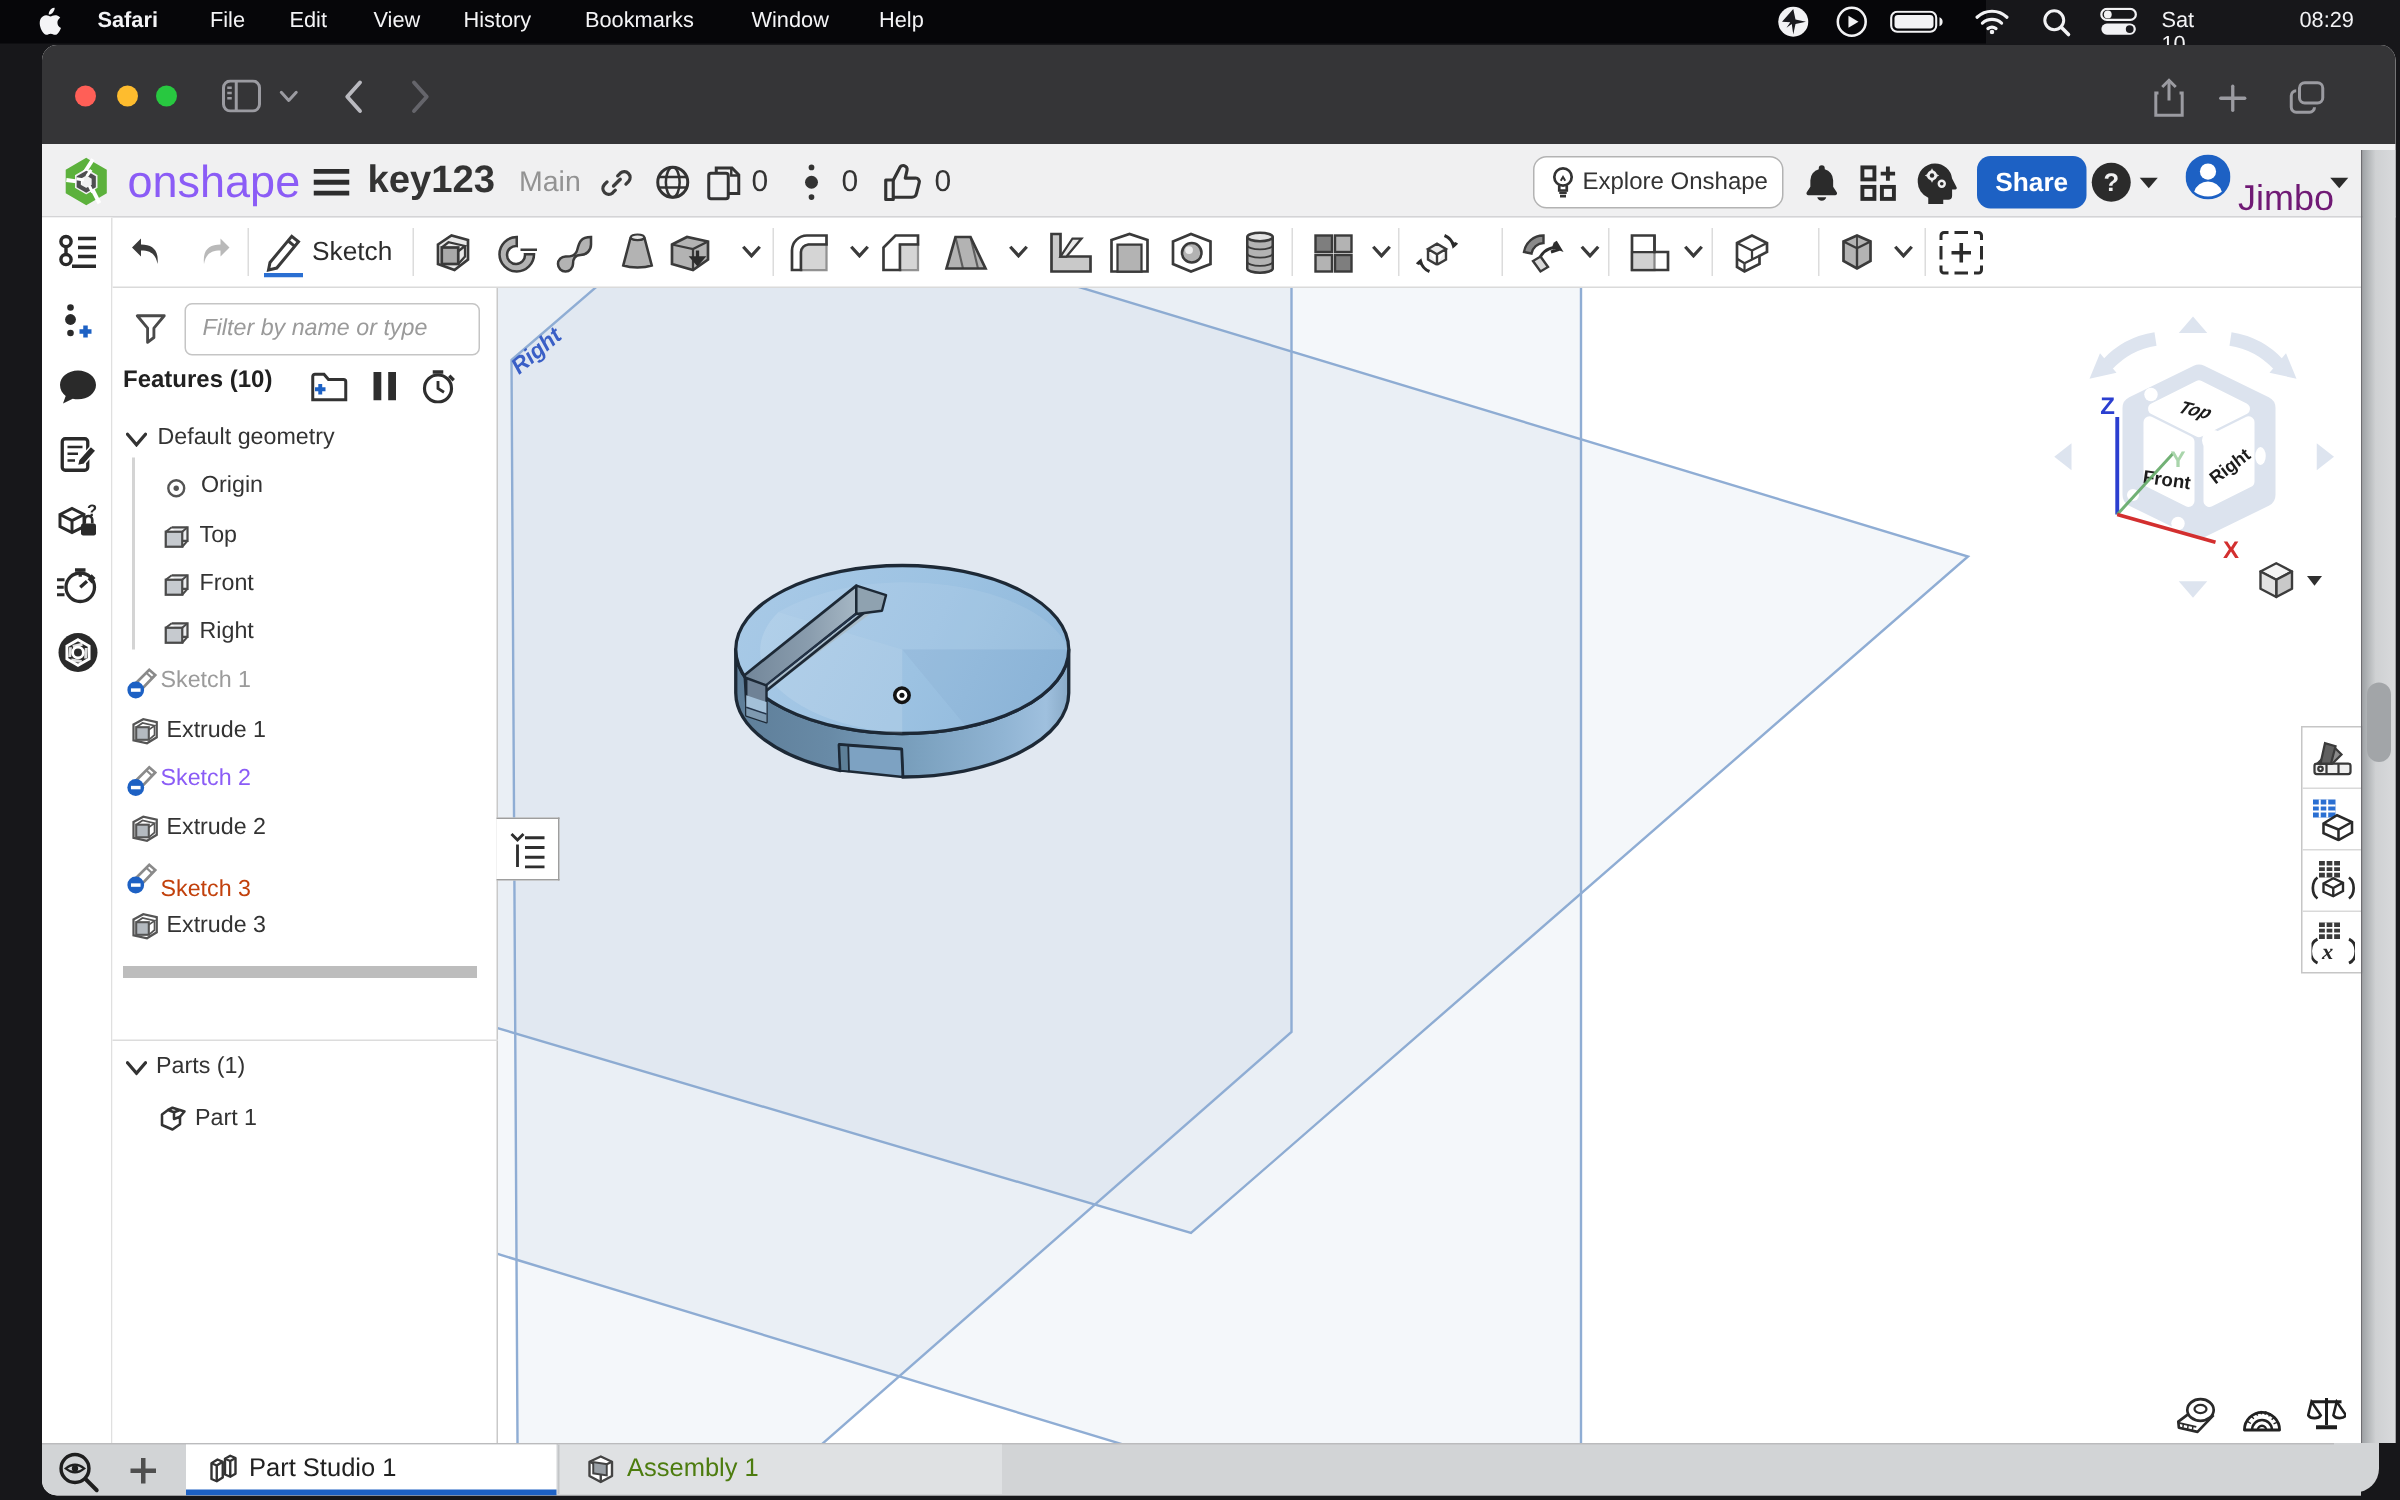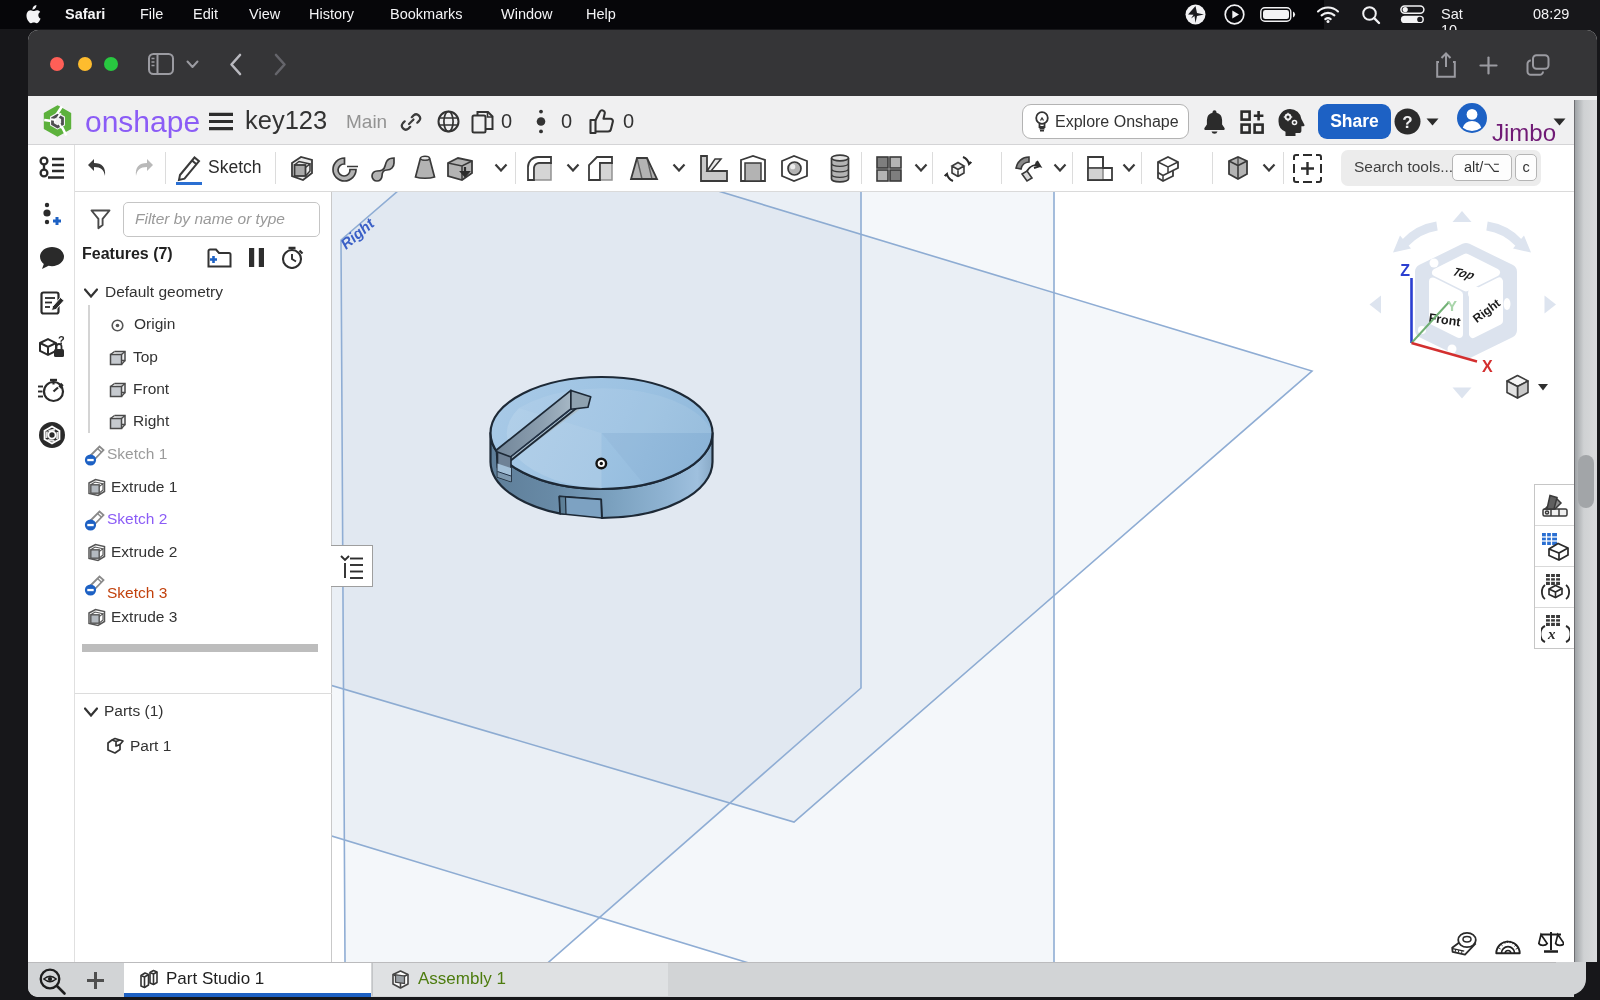--- a/index.html
+++ b/index.html
@@ -145,21 +145,21 @@
         </g>
       </svg>
     <div class="abs" style="left:57px;top:5px;font-size:30px;color:#8b5cf6">onshape</div>
     <svg class="abs" style="left:181px;top:12px" width="24" height="19" viewBox="0 0 26 20">
         <g stroke="#2d2d2d" stroke-width="3.5">
           <line x1="0" y1="2.2" x2="26" y2="2.2"></line>
           <line x1="0" y1="10" x2="26" y2="10"></line>
           <line x1="0" y1="17.8" x2="26" y2="17.8"></line>
         </g>
       </svg>
-    <div class="abs" style="left:217px;top:6px;font-size:25.5px;font-weight:400;color:#333">key123</div>
+    <div class="abs" style="left:217px;top:6px;font-size:25.5px;font-weight:700;color:#333">key123</div>
     <div class="abs" style="left:318px;top:11px;font-size:19px;color:#939393">Main</div>
     <svg class="abs" style="left:372px;top:11px" width="22" height="22" viewBox="0 0 22 22">
         <g fill="none" stroke="#3c3c3c" stroke-width="2.2" stroke-linecap="round">
           <path d="M9 13 L13.5 8.5"></path>
           <path d="M11.8 6.2 L13.6 4.4 a3.9 3.9 0 0 1 5.5 5.5 L17.3 11.7"></path>
           <path d="M10.2 15.8 L8.4 17.6 a3.9 3.9 0 0 1 -5.5 -5.5 L4.7 10.3"></path>
         </g>
       </svg>
     <svg class="abs" style="left:409px;top:10px" width="23" height="23" viewBox="0 0 23 23">
         <circle cx="11.5" cy="11.5" r="10" fill="none" stroke="#333" stroke-width="2"></circle>
@@ -382,25 +382,20 @@
     <div class="tsep" style="left:1255px"></div>
     <svg class="abs" style="left:1264px;top:8px" width="31" height="31" viewBox="0 0 31 31">
         <g fill="none" stroke="#2c2c2c">
           <path d="M2 7 V4 a2 2 0 0 1 2 -2 H7 M11 2 H20 M24 2 h3 a2 2 0 0 1 2 2 v3 M29 11 v9 M29 24 v3 a2 2 0 0 1 -2 2 h-3 M20 29 h-9 M7 29 H4 a2 2 0 0 1 -2 -2 v-3 M2 20 v-9" stroke-width="2"></path>
           <g stroke-width="2.4">
             <line x1="15.5" y1="9" x2="15.5" y2="22"></line>
             <line x1="9" y1="15.5" x2="22" y2="15.5"></line>
           </g>
         </g>
       </svg>
-    <div class="abs" style="left:1313px;top:5px;width:200px;height:36px;background:#ececec;border-radius:7px">
-      <div class="abs" style="left:13px;top:8px;font-size:15.5px;color:#3f3f3f">Search tools...</div>
-      <div class="abs" style="left:111px;top:4px;width:60px;height:27px;background:#fdfdfd;border:1px solid #b5b5b5;border-radius:5px;font-size:14.5px;color:#333;text-align:center;line-height:25px">alt/⌥</div>
-      <div class="abs" style="left:174px;top:4px;width:22px;height:27px;background:#fdfdfd;border:1px solid #b5b5b5;border-radius:5px;font-size:14.5px;color:#333;text-align:center;line-height:25px">c</div>
-    </div>
   </div>
   <div id="leftstrip" class="abs">
     <svg class="abs" style="left:11px;top:11px" width="26" height="25" viewBox="0 0 26 25">
         <g fill="none" stroke="#2a2a2a" stroke-width="2.3">
           <circle cx="5" cy="5" r="3.4"></circle>
           <circle cx="5" cy="17" r="3.4"></circle>
           <path d="M5 8.5 V13.5"></path>
           <line x1="13" y1="3" x2="25" y2="3"></line>
           <line x1="13" y1="9" x2="25" y2="9"></line>
           <line x1="13" y1="15" x2="25" y2="15"></line>
@@ -457,21 +452,21 @@
         <circle cx="14" cy="14" r="3.6" fill="none" stroke="#fff" stroke-width="1.9"></circle>
       </svg>
   </div>
   <div id="fpanel" class="abs">
     <svg class="abs" style="left:15px;top:17px" width="21" height="21" viewBox="0 0 21 21">
         <path d="M1.5 1.5 H19.5 L12.6 9.8 V16 L8.4 19.2 V9.8 Z" fill="none" stroke="#4a4a4a" stroke-width="1.9" stroke-linejoin="round"></path>
       </svg>
     <div class="abs" style="left:48px;top:10px;width:197px;height:35px;border:1px solid #c5c5c5;border-radius:5px;background:#fff">
       <span class="abs" style="left:11px;top:7px;font-style:italic;color:#9a9a9a;font-size:15.5px">Filter by name or type</span>
     </div>
-    <div class="abs" style="left:7px;top:53px;font-size:16px;font-weight:700;color:#212121">Features (7)</div>
+    <div class="abs" style="left:7px;top:53px;font-size:16px;font-weight:700;color:#212121">Features (10)</div>
     <svg class="abs" style="left:132px;top:55px" width="25" height="21" viewBox="0 0 25 21">
         <path d="M1.5 19.5 V4 a1.5 1.5 0 0 1 1.5 -1.5 h6 L12 6 h10 a1.5 1.5 0 0 1 1.5 1.5 V19.5 Z" fill="none" stroke="#333" stroke-width="2"></path>
         <path d="M6.5 9 v7 M3 12.5 h7" stroke="#1d61c4" stroke-width="2.6" fill="none"></path>
       </svg>
     <svg class="abs" style="left:173px;top:56px" width="17" height="19" viewBox="0 0 17 19">
         <rect x="1" y="0" width="5.2" height="19" fill="#2e2e2e"></rect>
         <rect x="10.8" y="0" width="5.2" height="19" fill="#2e2e2e"></rect>
       </svg>
     <svg class="abs" style="left:205px;top:54px" width="24" height="23" viewBox="0 0 24 23">
         <circle cx="12" cy="13" r="9" fill="none" stroke="#2e2e2e" stroke-width="2.1"></circle>

